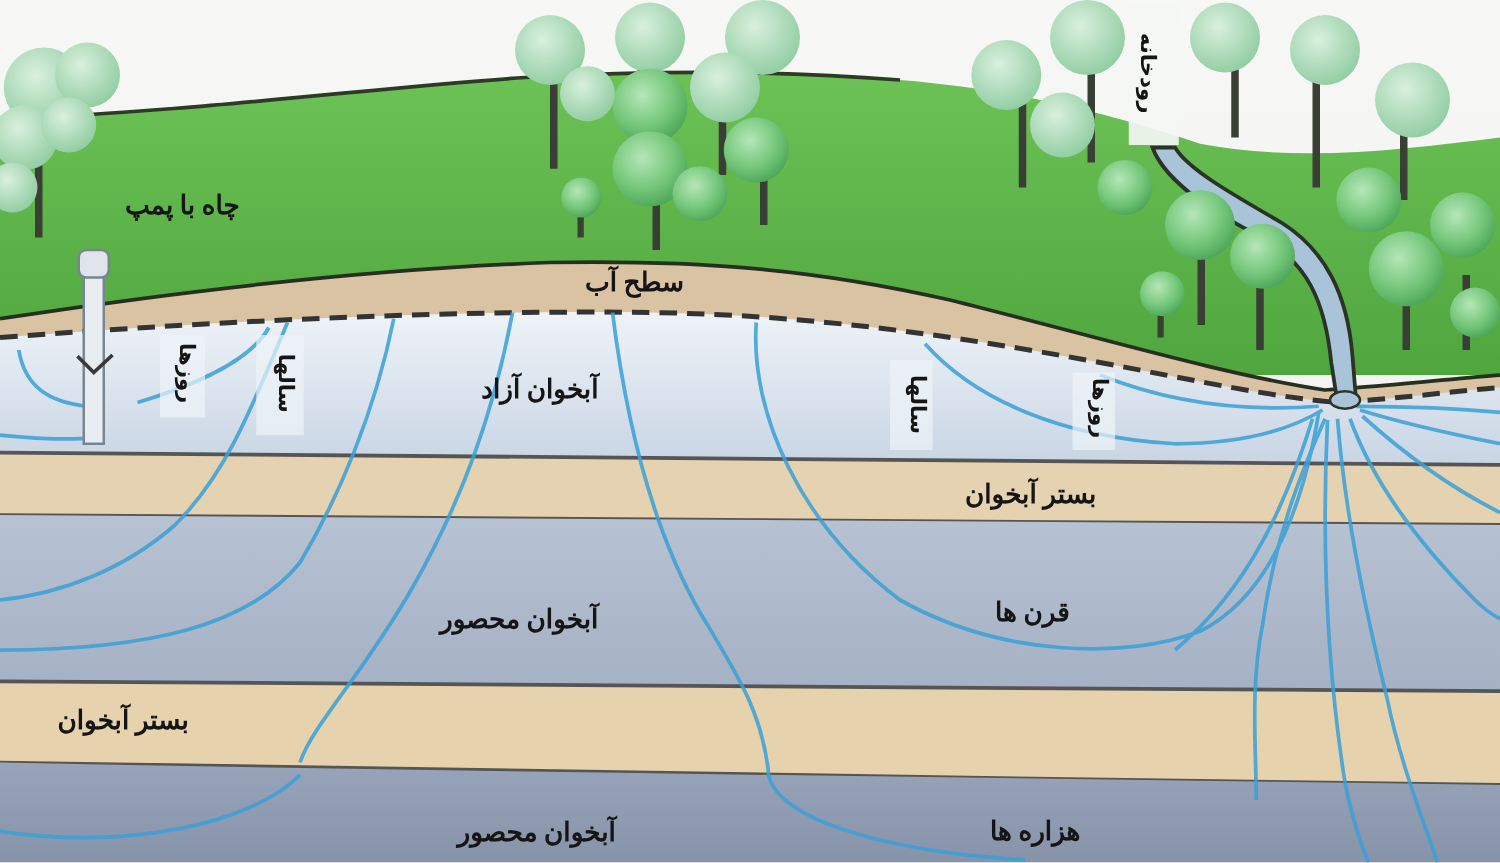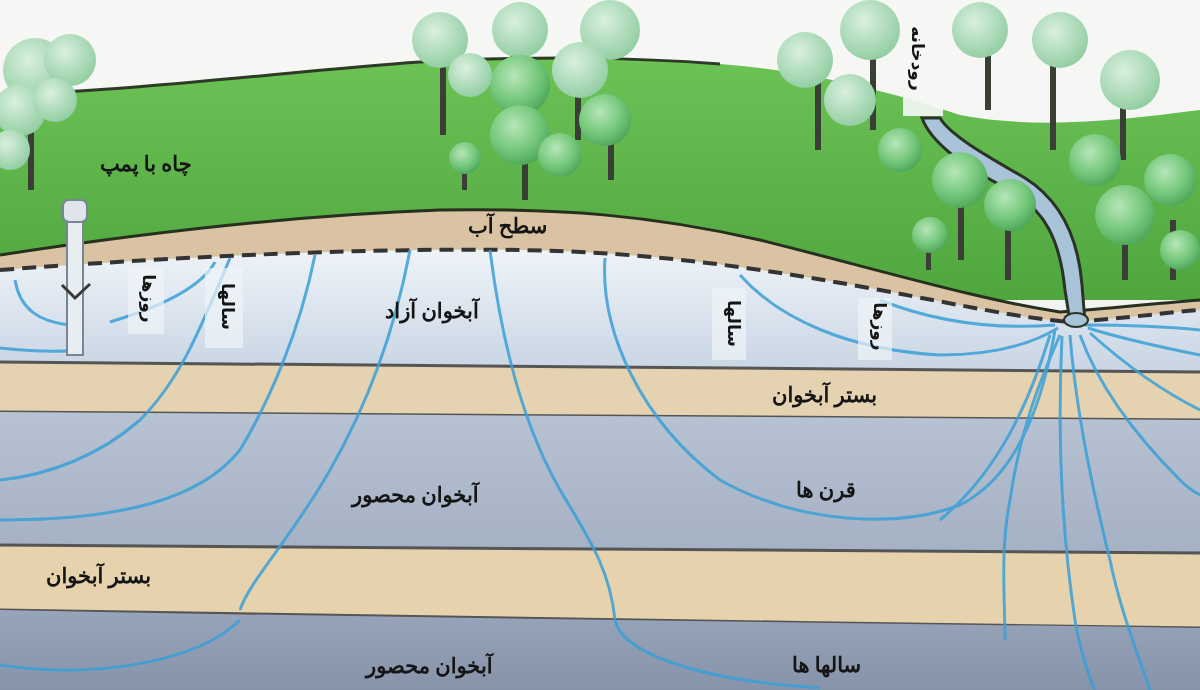--- a/index.html
+++ b/index.html
@@ -197,19 +197,19 @@
 <div class="river-tag"></div>
 
 <div class="lbl" style="left:100px; top:154px;">چاه با پمپ</div>
 <div class="lbl" style="left:468px; top:216px;text-align:right;">سطح آب</div>
 <div class="lbl" style="left:385px; top:301px;">آبخوان آزاد</div>
 <div class="lbl" style="left:772px; top:385px;">بستر آبخوان</div>
 <div class="lbl" style="left:352px; top:485px;">آبخوان محصور</div>
 <div class="lbl" style="left:796px; top:480px;">قرن ها</div>
 <div class="lbl" style="left:46px; top:566px;">بستر آبخوان</div>
 <div class="lbl" style="left:366px; top:656px;">آبخوان محصور</div>
-<div class="lbl" style="left:792px; top:655px;">سالها ها</div>
+<div class="lbl" style="left:792px; top:655px;">هزاره ها</div>
 
 <div class="lbl-vert" style="left:885px; top:50px; transform: rotate(90deg);">رودخانه</div>
 <div class="lbl-vert" style="left:124px; top:290px; transform: rotate(90deg);">روزها</div>
 <div class="lbl-vert" style="left:204px; top:298px; transform: rotate(90deg);">سالها</div>
 <div class="lbl-vert" style="left:710px; top:315px; transform: rotate(90deg);">سالها</div>
 <div class="lbl-vert" style="left:855px; top:318px; transform: rotate(90deg);">روزها</div>
 
 </body></html>

